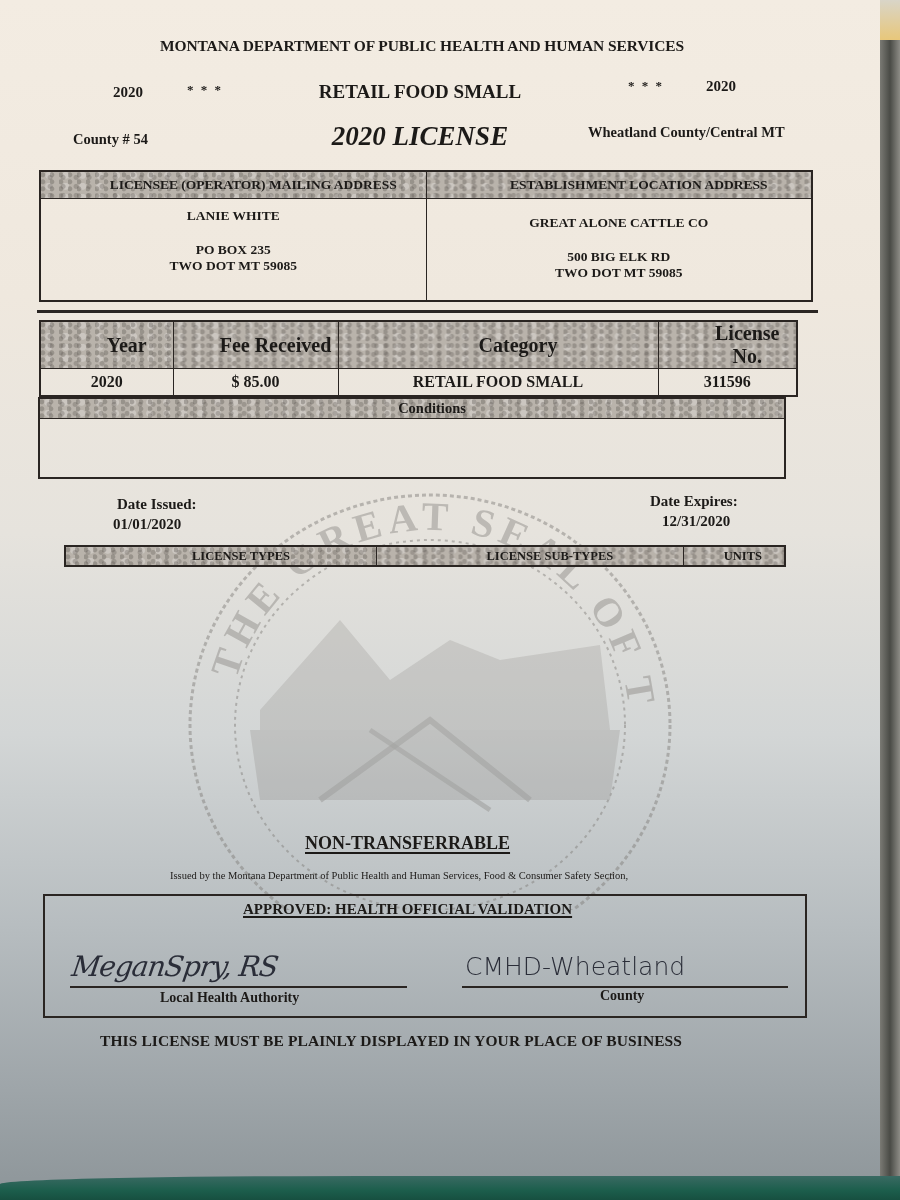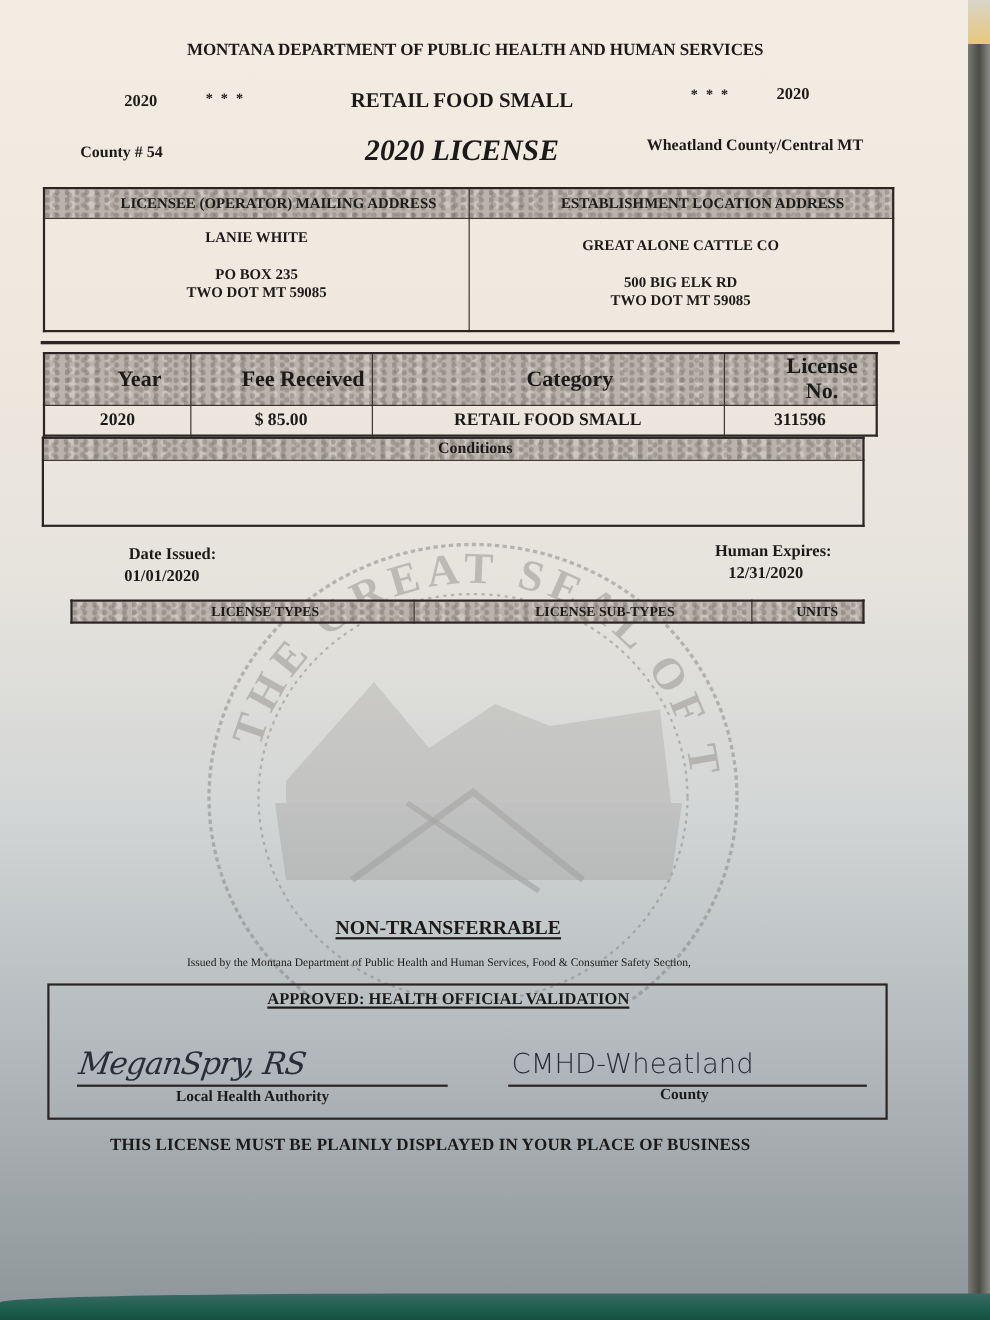--- a/index.html
+++ b/index.html
@@ -22,21 +22,21 @@
     position: absolute; right: 0; top: 0; width: 20px; height: 40px;
     background: linear-gradient(180deg, #d9d5c8, #e8c77a);
   }
   .green-edge {
     position: absolute; left: 0; top: 1176px; width: 900px; height: 24px;
     background: linear-gradient(180deg, #3a6a63, #1c5e4c 60%, #174f40);
     border-top-left-radius: 40% 8px;
   }
   .abs { position: absolute; }
 
-  .title { left: 72px; top: 37px; width: 720px; font-size: 15.5px; font-weight: bold; text-align: center; letter-spacing: -0.1px; }
+  .title { left: 62px; top: 37px; width: 720px; font-size: 15.5px; font-weight: bold; text-align: center; letter-spacing: -0.1px; }
   .yr-left { left: 113px; top: 84px; font-size: 15px; font-weight: bold; }
   .stars-left { left: 187px; top: 82px; font-size: 13px; font-weight: bold; letter-spacing: 2px; }
   .subtitle { left: 270px; top: 81px; width: 300px; text-align: center; font-size: 19px; font-weight: bold; }
   .stars-right { left: 628px; top: 78px; font-size: 13px; font-weight: bold; letter-spacing: 2px; }
   .yr-right { left: 706px; top: 78px; font-size: 15px; font-weight: bold; }
   .county-num { left: 73px; top: 131px; font-size: 14.5px; font-weight: bold; }
   .license-title { left: 270px; top: 121px; width: 300px; text-align: center; font-size: 27px; font-weight: bold; font-style: italic; }
   .county-name { left: 588px; top: 124px; font-size: 14.5px; font-weight: bold; }
 
   .shade {
@@ -173,21 +173,21 @@
         <th class="shade">Conditions</th>
       </tr>
   <tr>
         <td></td>
       </tr>
 </tbody>
   </table>
 
 <div class="abs date-issued-label">Date Issued:</div>
 <div class="abs date-issued-val">01/01/2020</div>
-<div class="abs date-exp-label">Human Expires:</div>
+<div class="abs date-exp-label">Date Expires:</div>
 <div class="abs date-exp-val">12/31/2020</div>
 
 <table class="abs types-table">
   <tbody>
       <tr>
     <th class="shade" style="width:323px">LICENSE TYPES</th>
     <th class="shade" style="width:318px">LICENSE SUB-TYPES</th>
     <th class="shade" style="text-align:right;padding-right:22px;">UNITS</th>
   </tr>
 </tbody>

